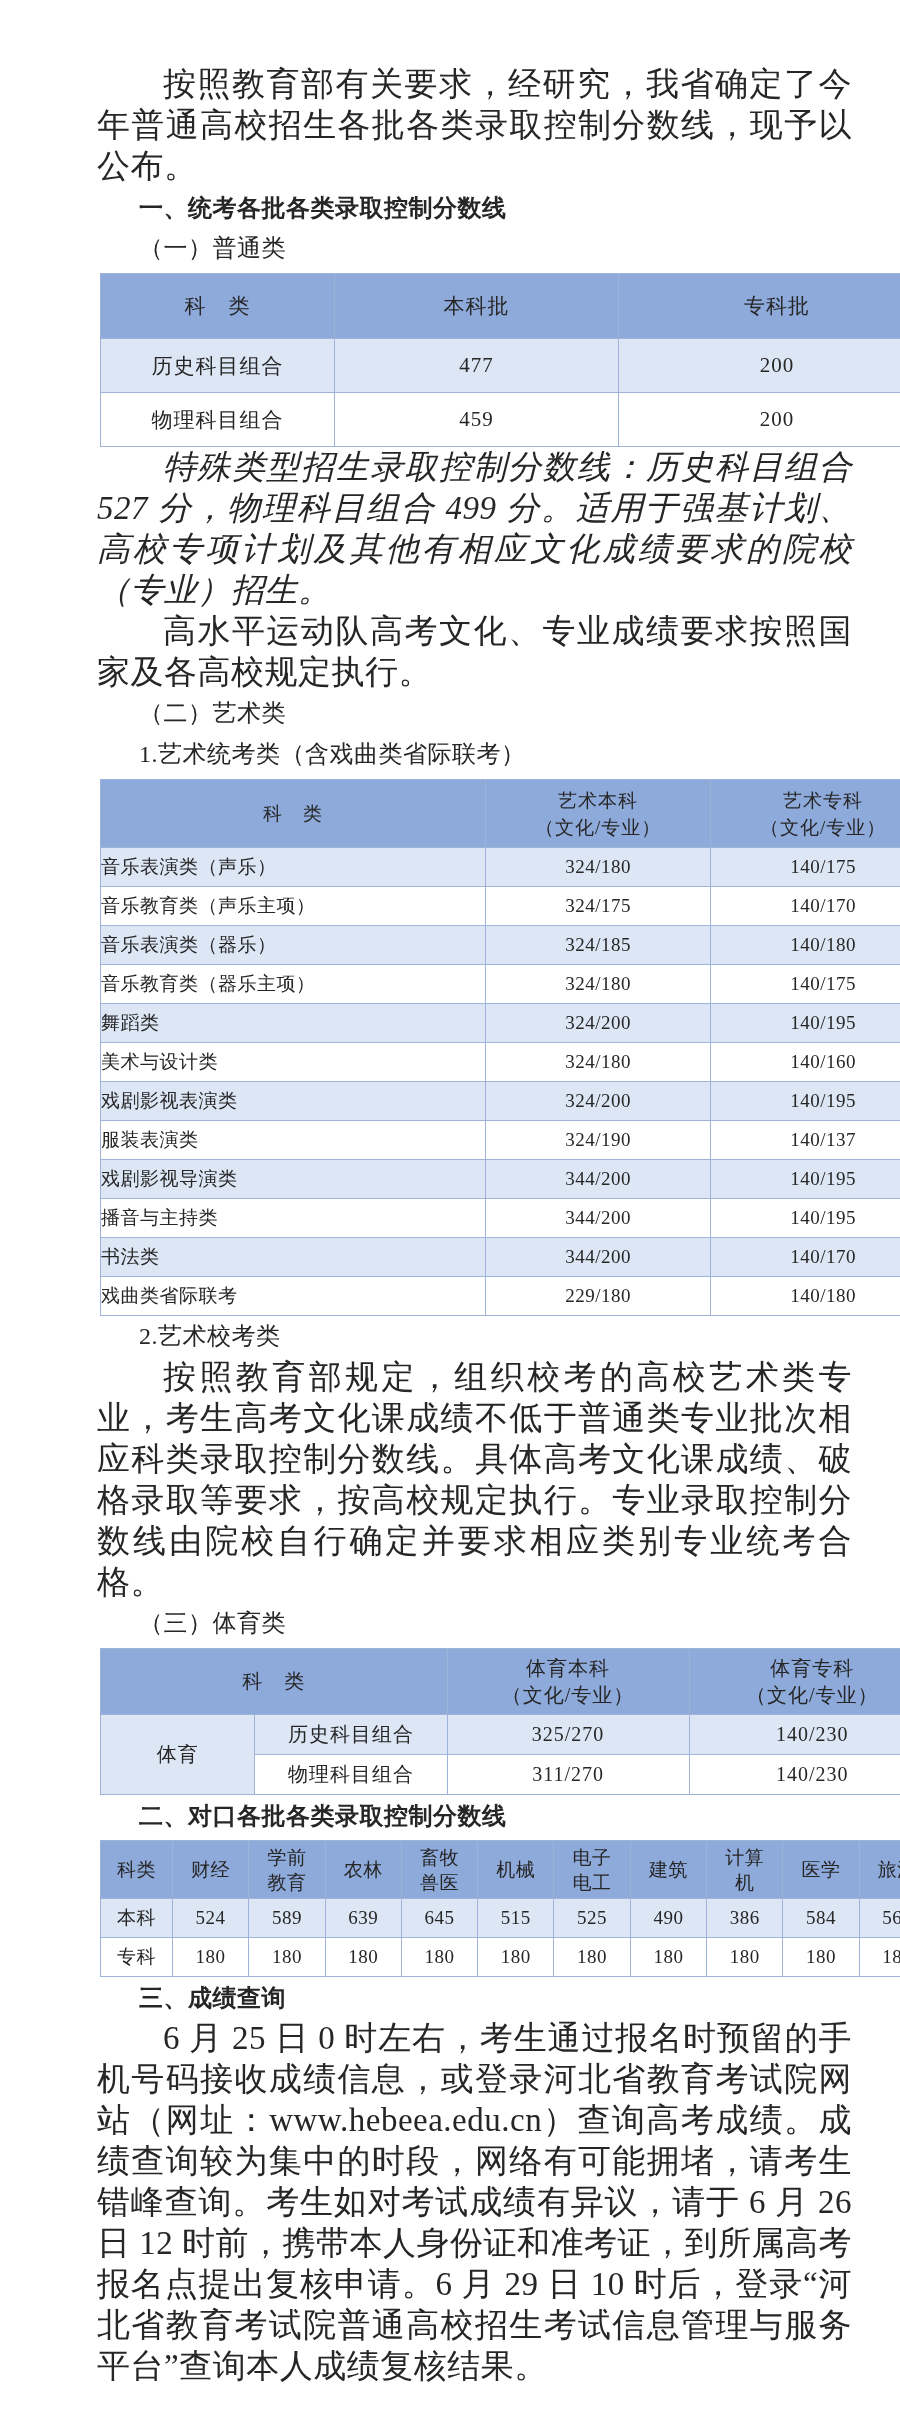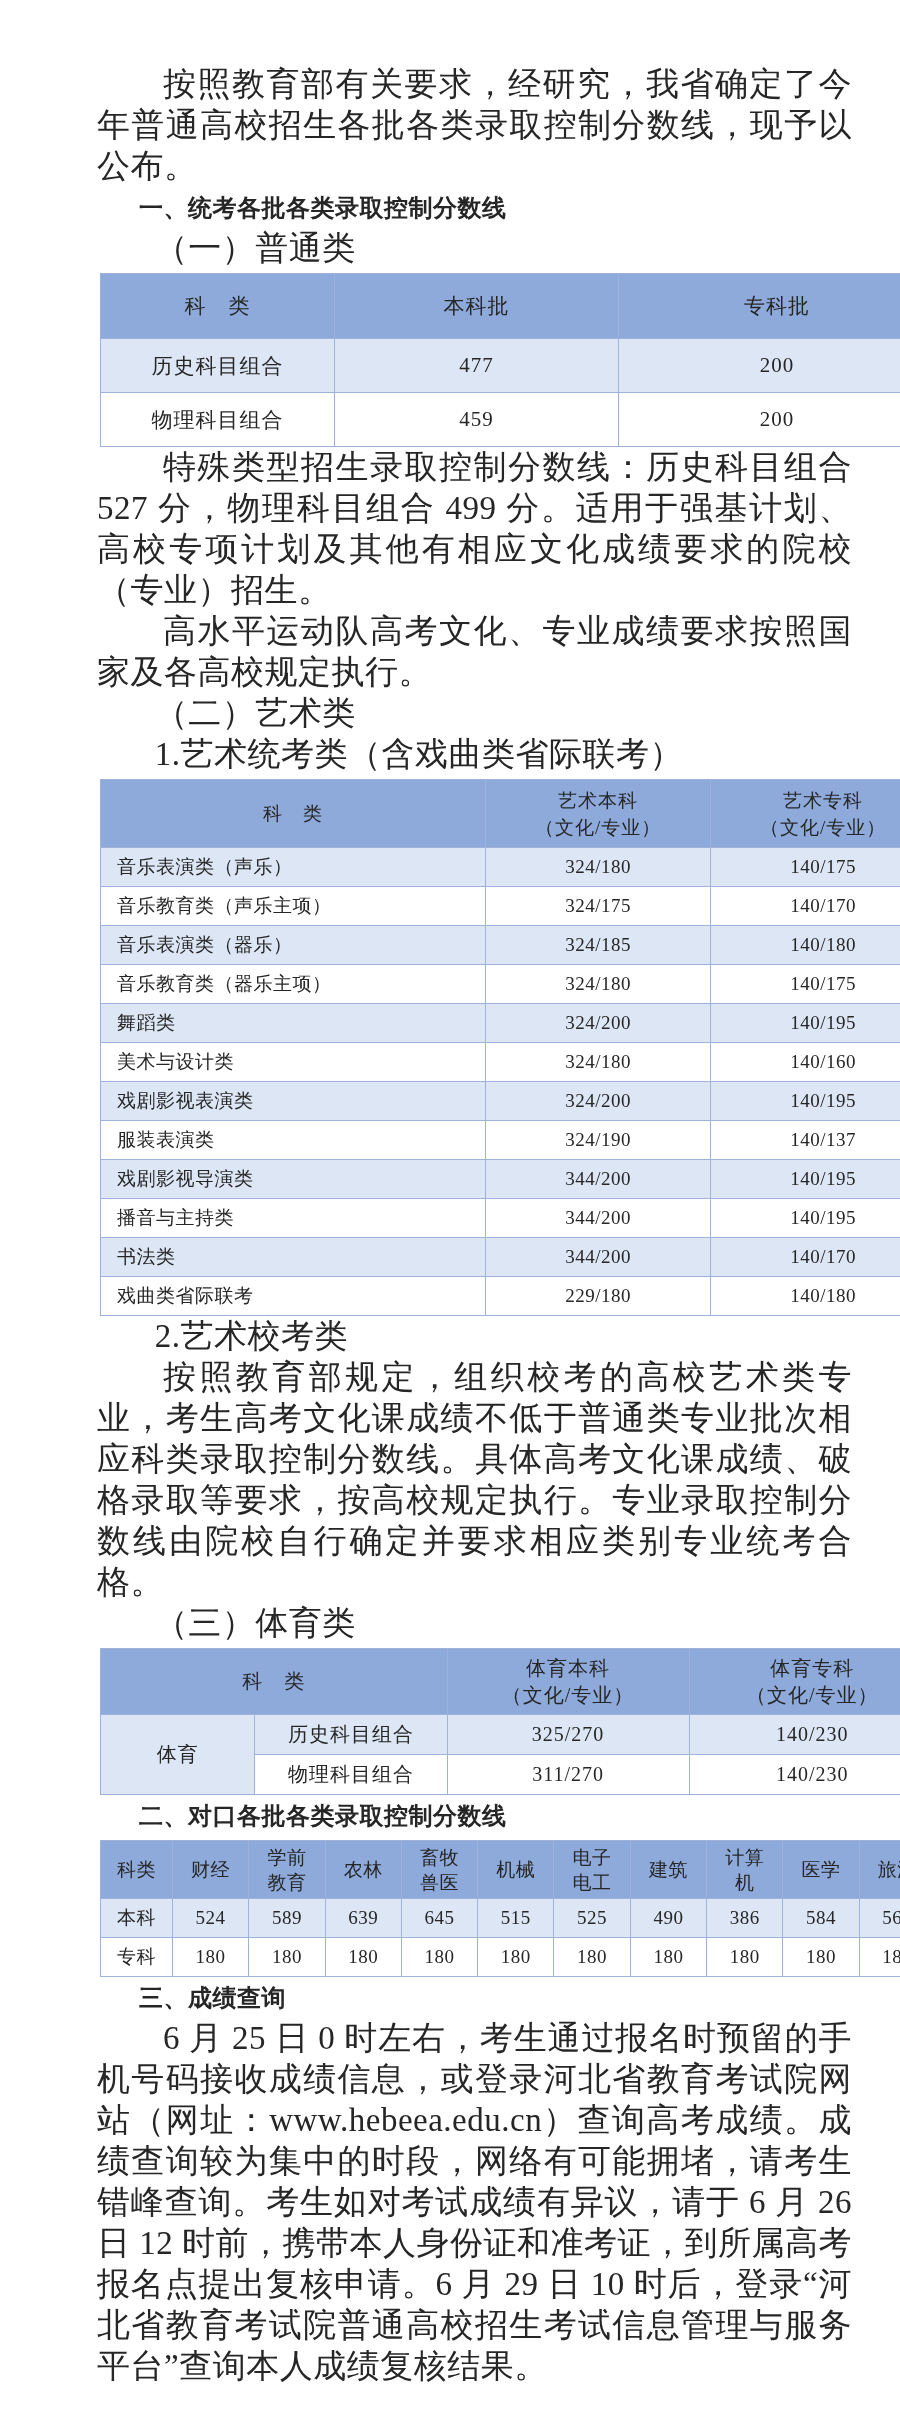--- a/index.html
+++ b/index.html
@@ -17,21 +17,21 @@
   p.body{
     font-size:33px;line-height:41px;margin:0;text-align:justify;
     text-indent:2em;letter-spacing:.5px;
   }
   h2.hnum{
     font-family:"Liberation Sans","DejaVu Sans",sans-serif;
     font-weight:bold;font-size:24px;line-height:41px;margin:0;
     text-indent:1.75em;letter-spacing:.5px;
   }
   p.sub{
-    font-size:33px;line-height:41px;margin:0;text-indent:1.75em;letter-spacing:.5px;
+    font-size:24px;line-height:41px;margin:0;text-indent:1.75em;letter-spacing:.5px;
   }
   p.note{
     font-size:23px;line-height:40px;margin:4px 0 0 0;text-align:justify;
     text-indent:2em;letter-spacing:.5px;
   }
   table.tbl{
     border-collapse:collapse;width:836px;margin:4px 0 0 3px;table-layout:fixed;
   }
   .tbl th,.tbl td{
     border:1px solid var(--border);text-align:center;vertical-align:middle;
@@ -44,29 +44,29 @@
   
   .t1 thead th{height:64px;font-size:21px;letter-spacing:1px;}
   .t1 tbody td{height:53px;font-size:21px;letter-spacing:1px;}
   .t1 thead th:nth-child(1){width:28%;}
   .t1 thead th:nth-child(2){width:34%;}
   .t1 thead th:nth-child(3){width:38%;}
   
   .art thead th{height:67px;font-size:19px;line-height:27px;letter-spacing:1px;}
   .art tbody td{height:38px;font-size:19px;letter-spacing:.5px;}
   .art thead th:nth-child(1){width:46%;}
-  .art tbody td:first-child{text-align:left;padding-left:16px;}
+  .art tbody td:first-child{text-align:left;}
   
   .sports thead th{height:65px;font-size:20px;line-height:27px;letter-spacing:1px;}
   .sports tbody td{height:39px;font-size:20px;letter-spacing:1px;}
   
   .voc thead th{height:57px;font-size:19px;line-height:25px;letter-spacing:.5px;}
   .voc tbody td{height:38px;font-size:19px;letter-spacing:.5px;}
   .voc thead th:first-child{width:8.5%;}
-  .mt14{margin-top:14px;} .mt8{margin-top:8px;} .mt12{margin-top:12px;} .mt2{margin-top:2px;}
+  .mt14{margin-top:14px;font-style:italic;} .mt8{margin-top:8px;} .mt12{margin-top:12px;} .mt2{margin-top:2px;}
 </style>
 </head>
 <body>
 
 <div class="doc">
 
   <p class="body">按照教育部有关要求，经研究，我省确定了今年普通高校招生各批各类录取控制分数线，现予以公布。</p>
 
   <h2 class="hnum">一、统考各批各类录取控制分数线</h2>
 

